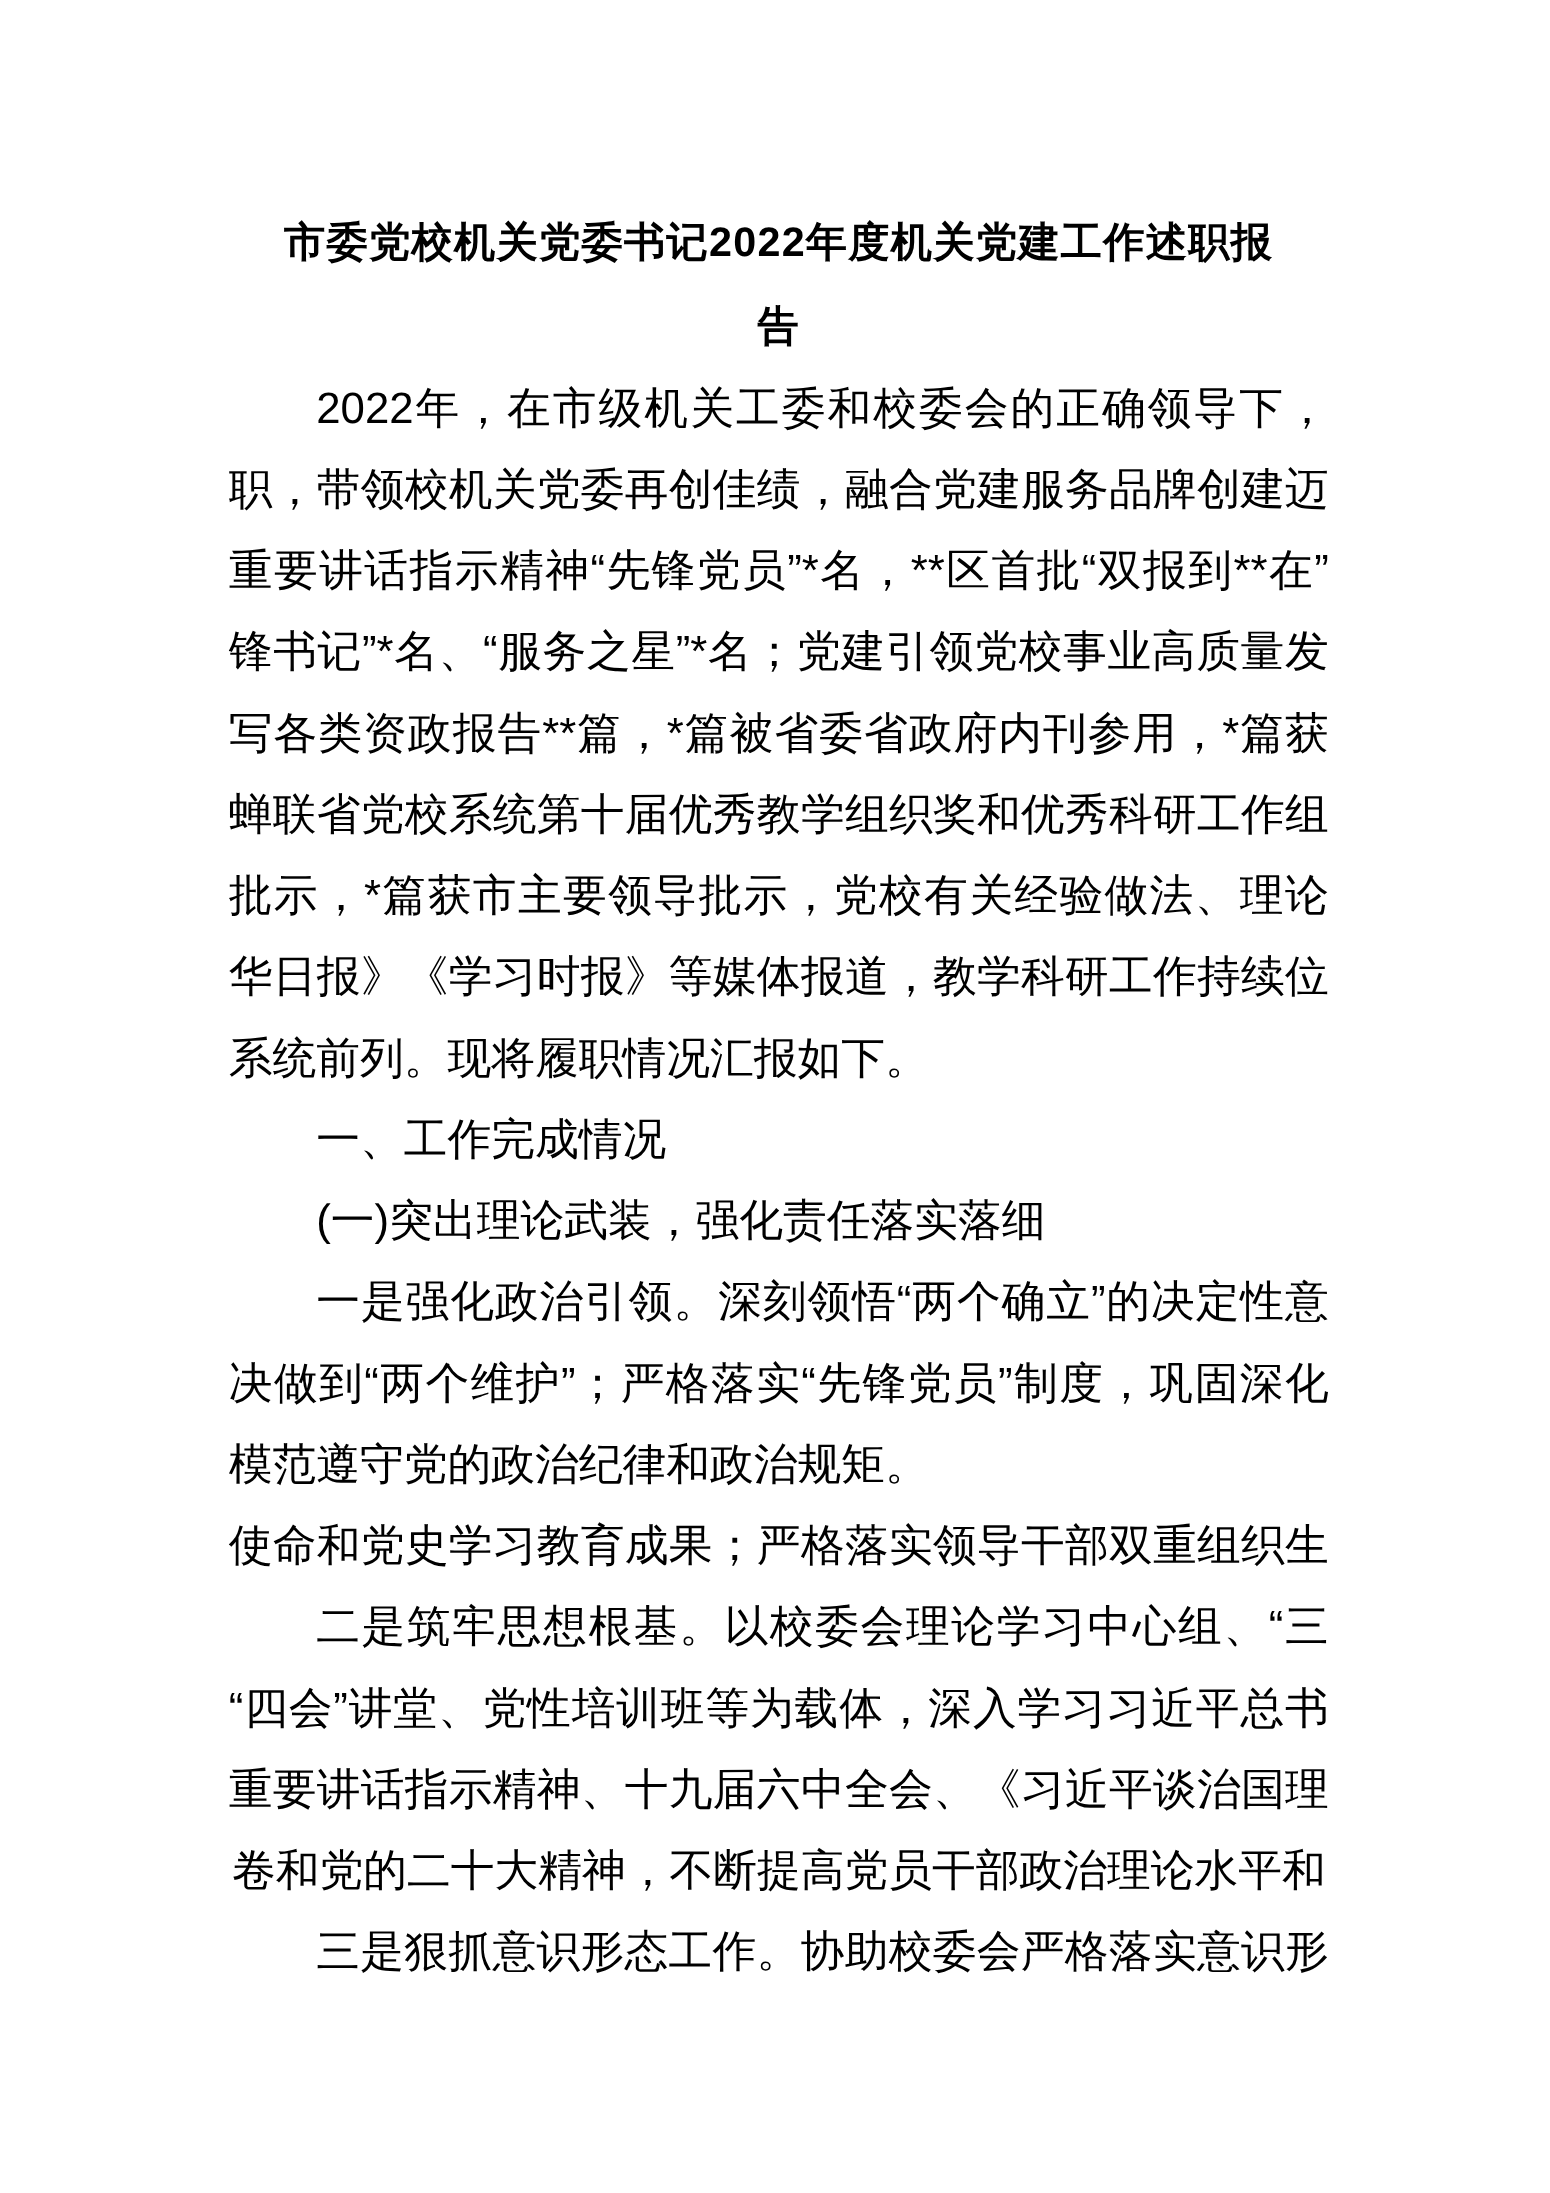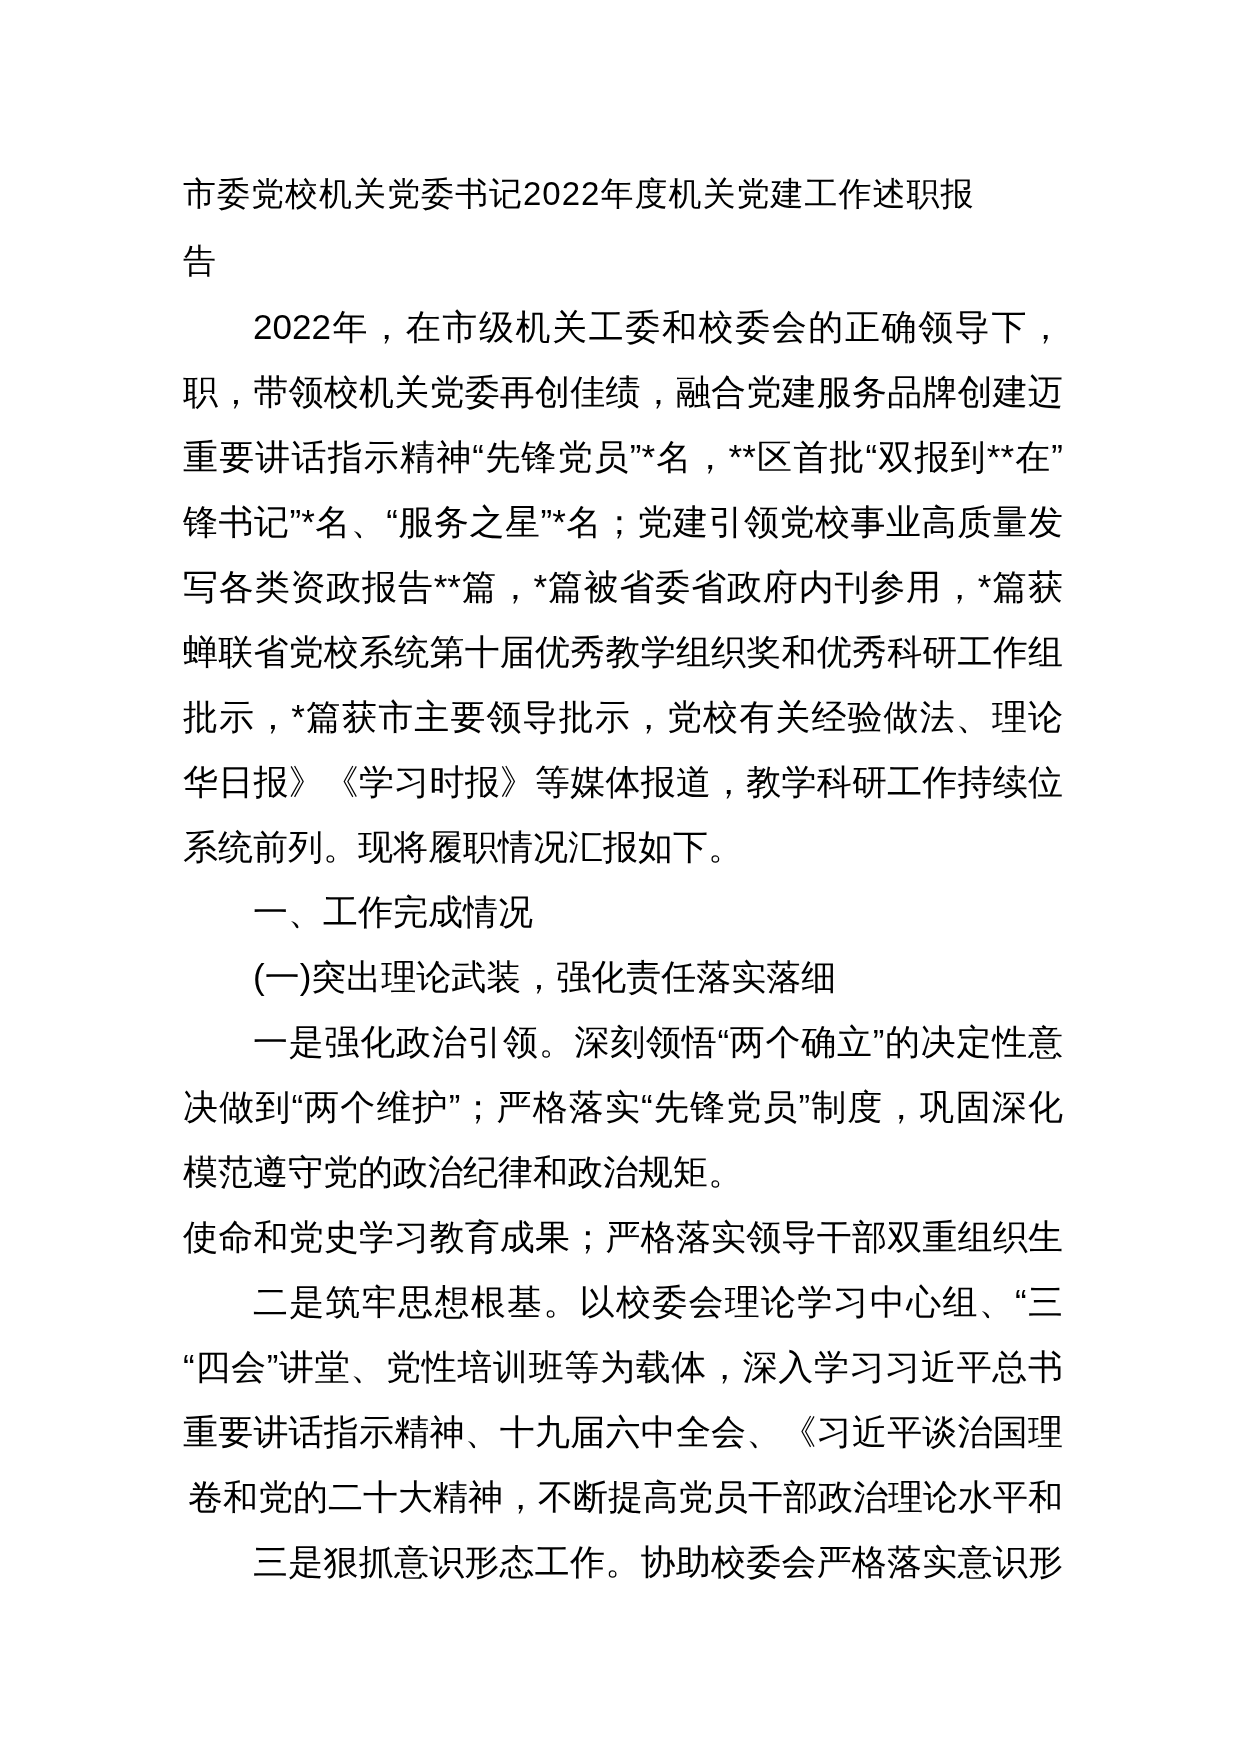--- a/index.html
+++ b/index.html
@@ -13,43 +13,44 @@
     height: 1754px;
     background: #ffffff;
     color: #000000;
     box-sizing: border-box;
     padding: 160px 177px 0 183px;
     font-family: "Liberation Sans", sans-serif;
     overflow: hidden;
   }
   .doc-title {
     font-size: 33px;
-    font-weight: normal;
+    font-weight: bold;
     line-height: 67px;
+    text-align: center;
     letter-spacing: 1px;
   }
   .doc-body {
     font-size: 35px;
   }
   .para {
     margin: 0;
     padding: 0;
   }
   .line {
     height: 65px;
     line-height: 65px;
     overflow: hidden;
   }
   .jline {
     text-align: justify;
     text-align-last: justify;
     text-justify: inter-character;
   }
   .last {
-    text-align: right;
+    text-align: center;
     text-align-last: left;
   }
   .indent {
     text-indent: 2em;
   }
 </style>
 </head>
 <body>
 
 <div class="page">

